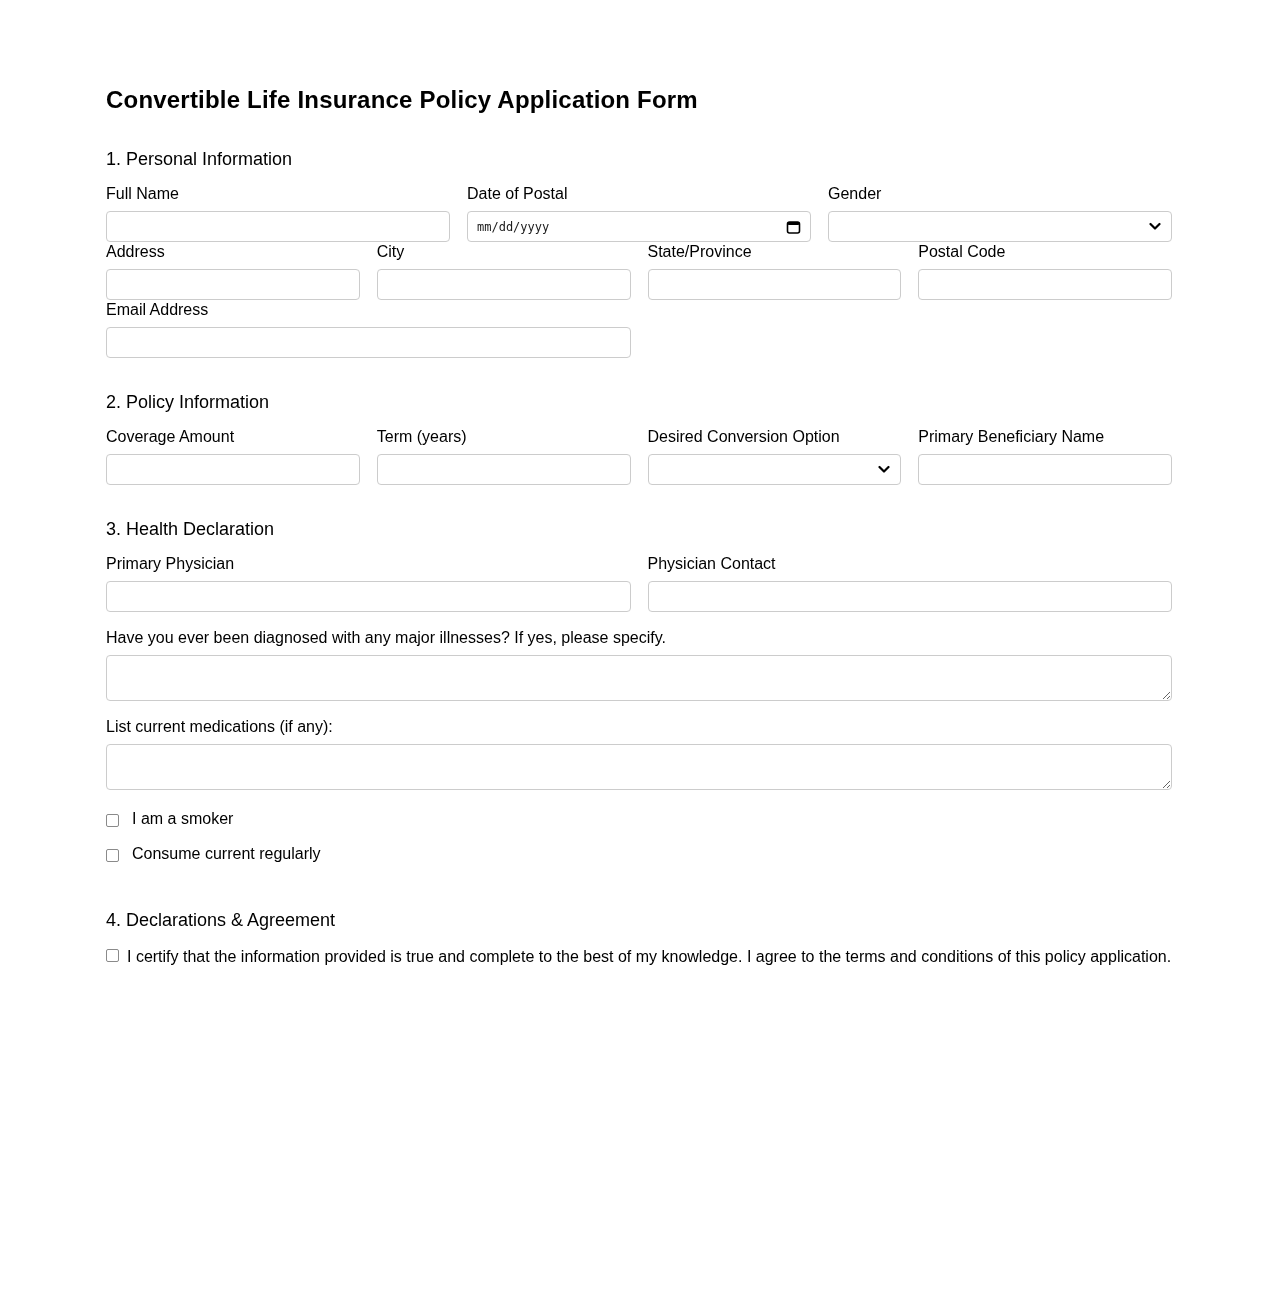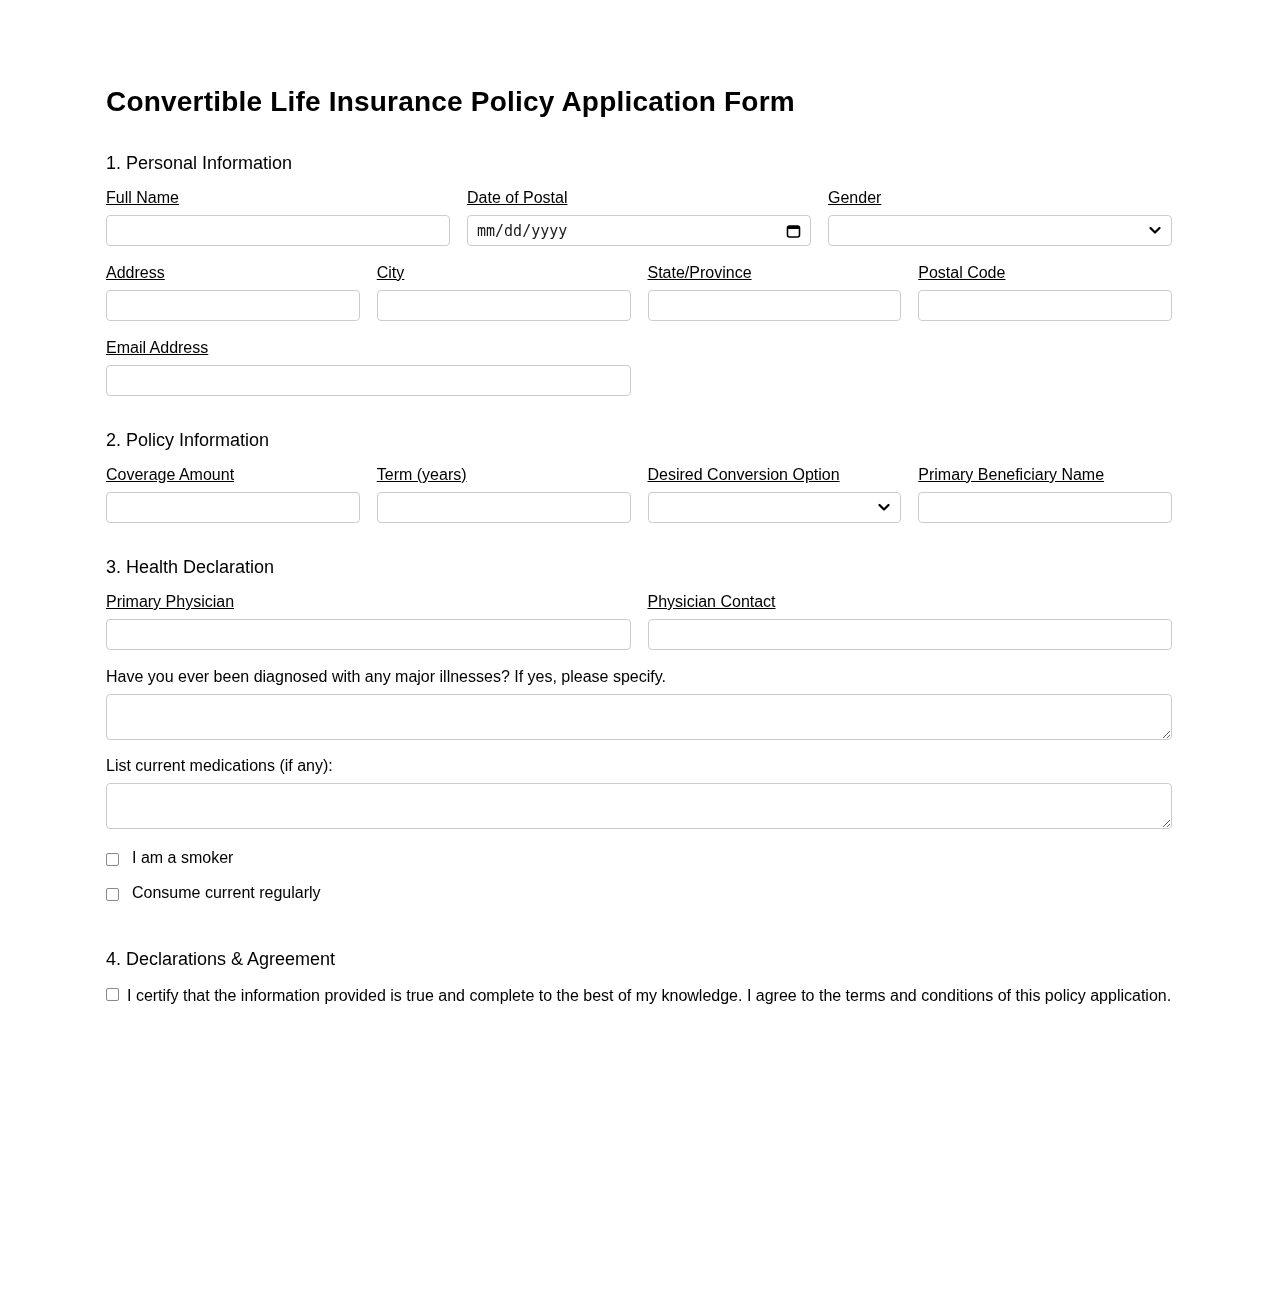--- a/index.html
+++ b/index.html
@@ -9,37 +9,35 @@
     font-family: "Liberation Sans", sans-serif;
     color: #000000;
   }
   body { width: 1278px; min-height: 1300px; }
   .container {
     width: 1066px;
     margin: 0 auto;
     padding-top: 86px;
   }
   h1.page-title {
-    font-size: 28px;
+    font-size: 24px;
     font-weight: 700;
     margin: 0 0 35px 0;
     letter-spacing: 0.2px;
   }
   h2.section-heading {
     font-size: 18px;
     font-weight: 400;
     margin: 34px 0 14px 0;
   }
   h2.section-heading.first { margin-top: 0; }
   h2.section-heading.decl { margin-top: 46px; }
   .field-row {
     display: grid;
     column-gap: 17px;
-    margin-bottom: 17px;
-    text-decoration: underline;
   }
   .cols-3 { grid-template-columns: repeat(3, 1fr); }
   .cols-4 { grid-template-columns: repeat(4, 1fr); }
   .cols-2 { grid-template-columns: repeat(2, 1fr); }
   .field-label {
     display: block;
     font-size: 16px;
     line-height: 19px;
     margin-bottom: 8px;
   }
@@ -52,21 +50,21 @@
     font-size: 14px;
     color: #000000;
     outline: none;
   }
   .text-input, .select-input, .date-input {
     height: 31px;
     padding: 0 9px;
   }
   .date-input {
     font-family: "DejaVu Sans Mono", monospace;
-    font-size: 15px;
+    font-size: 12px;
     padding-right: 32px;
   }
   .date-input::placeholder { color: #1a1a1a; opacity: 1; }
   .input-wrap { position: relative; }
   .input-wrap .trail-icon {
     position: absolute;
     right: 10px; top: 50%;
     transform: translateY(-50%);
     width: 15px; height: 15px;
     pointer-events: none;

